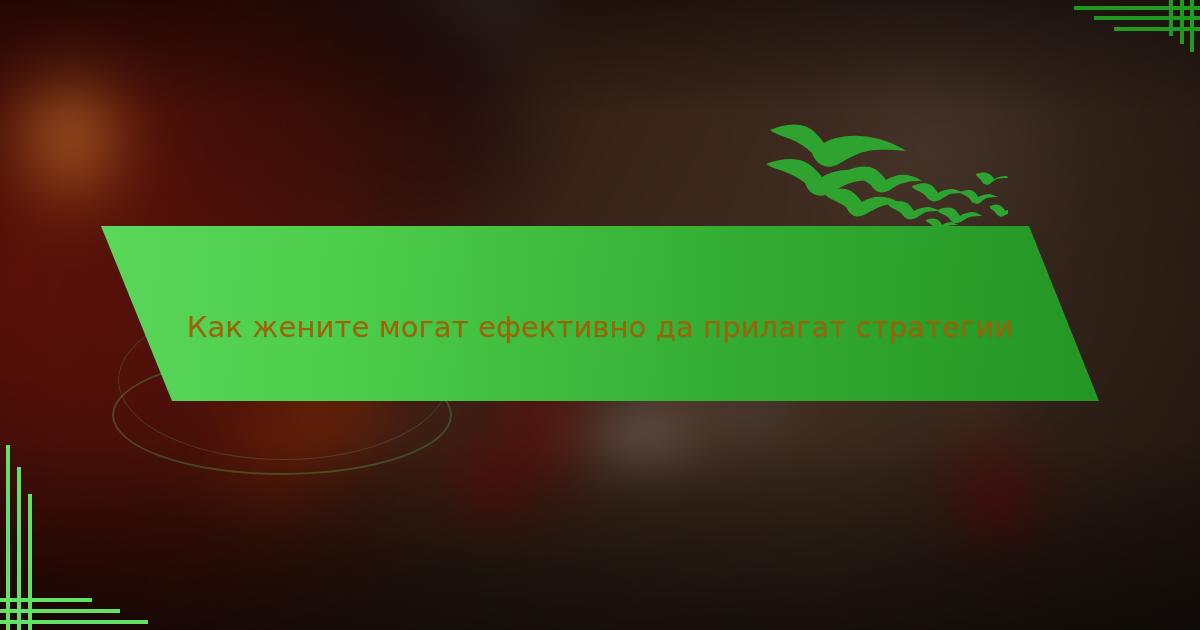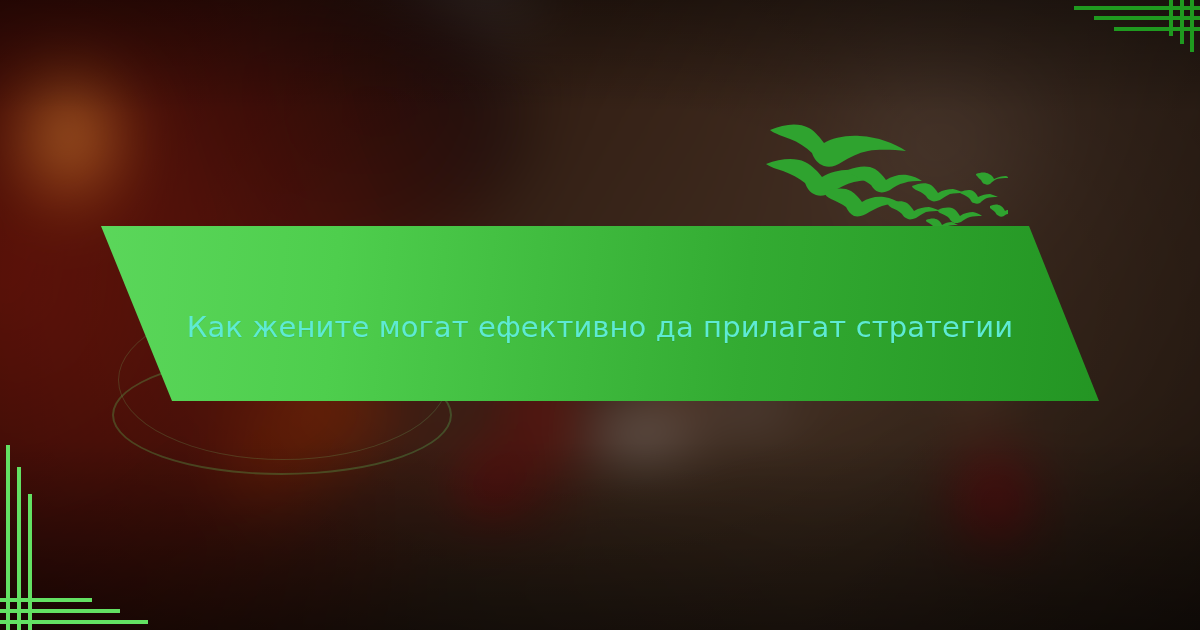--- a/index.html
+++ b/index.html
@@ -108,21 +108,21 @@
 
   .banner-text {
     position:absolute;
     left:0; top:226px;
     width:1200px; height:175px;
     display:flex;
     align-items:center;
     justify-content:center;
     gap:6px;
     text-align:right;
-    color:#5eead4;
+    color:#a16207;
     font-size:29px;
     line-height:1.42;
     letter-spacing:0.1px;
     text-shadow:0 1px 1px rgba(0,0,0,0.07);
     padding-top:28px;
   }
   .banner-text .line { display:block; white-space:nowrap; }
 </style>
 </head>
 <body>

